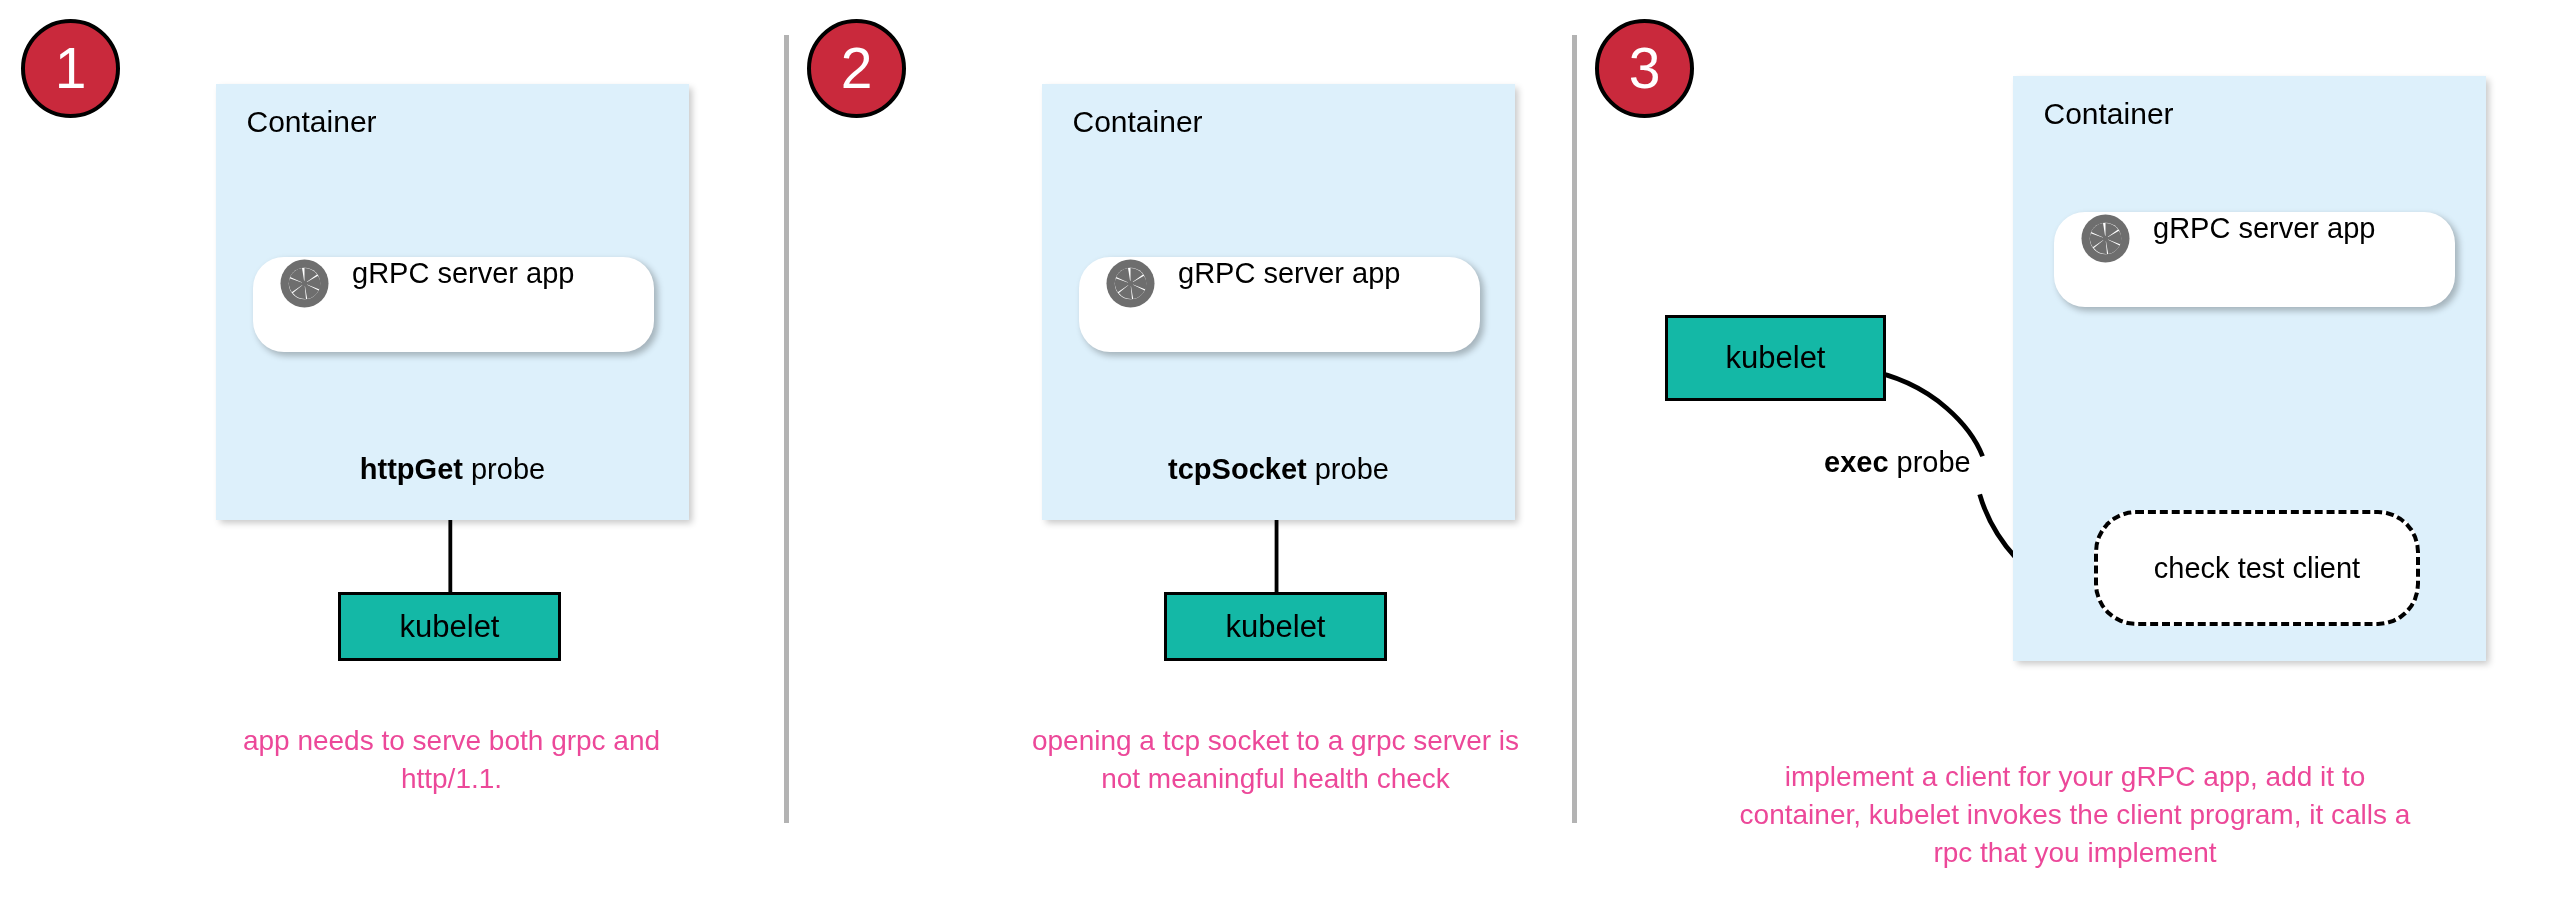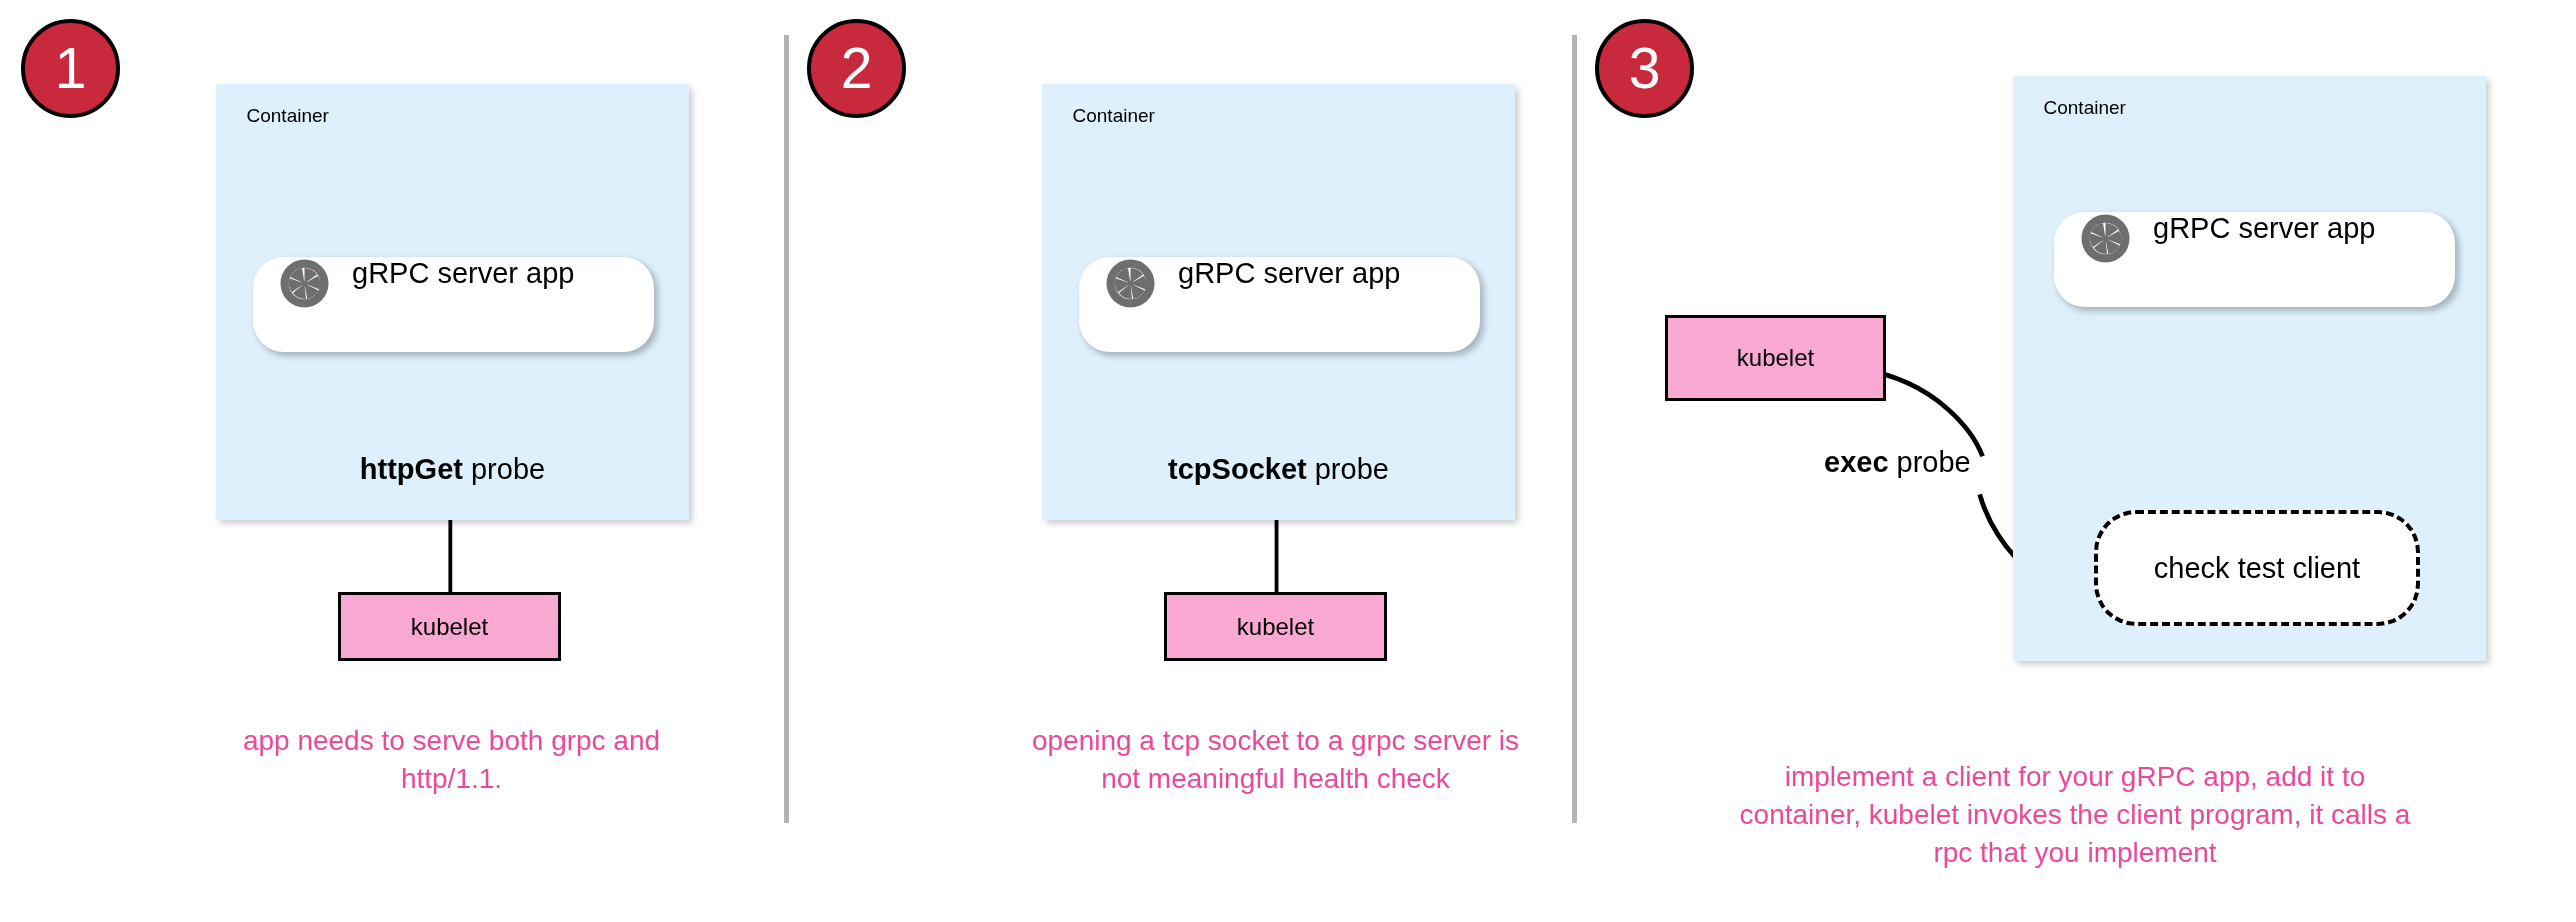--- a/index.html
+++ b/index.html
@@ -59,21 +59,21 @@
   
   .container-box {
     position: absolute;
     background: #ddf0fb;
     box-shadow: 3.8px 3.8px 6.7px rgba(0,0,0,0.22);
   }
   .container-label {
     position: absolute;
     left: 30.5px;
     top: 21px;
-    font-size: 19px;
+    font-size: 30px;
     color: #000000;
   }
 
   
   .app-card {
     position: absolute;
     background: #ffffff;
     box-shadow: 3.8px 3.8px 6.7px rgba(0,0,0,0.25);
     display: flex;
     align-items: flex-start;
@@ -89,27 +89,27 @@
   .app-card .app-label {
     margin-left: 21px;
     font-size: 29px;
     white-space: nowrap;
     color: #000000;
   }
 
   
   .kubelet-box {
     position: absolute;
-    background: #f9a8d4;
+    background: #14b8a6;
     border: 3.8px solid #000000;
     box-sizing: border-box;
     display: flex;
     align-items: center;
     justify-content: center;
-    font-size: 24px;
+    font-size: 31px;
     color: #000000;
   }
 
   
   .test-client {
     position: absolute;
     background: #ffffff;
     border: 4.8px dashed #000000;
     border-radius: 42px;
     box-sizing: border-box;

